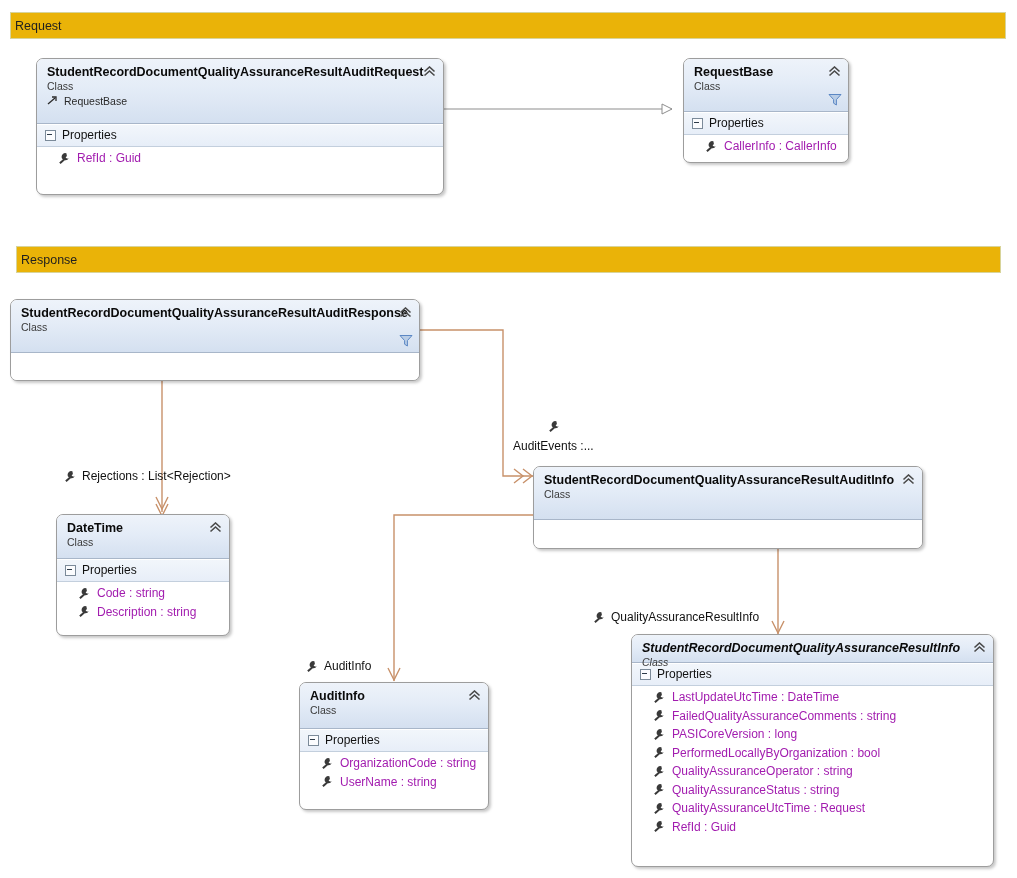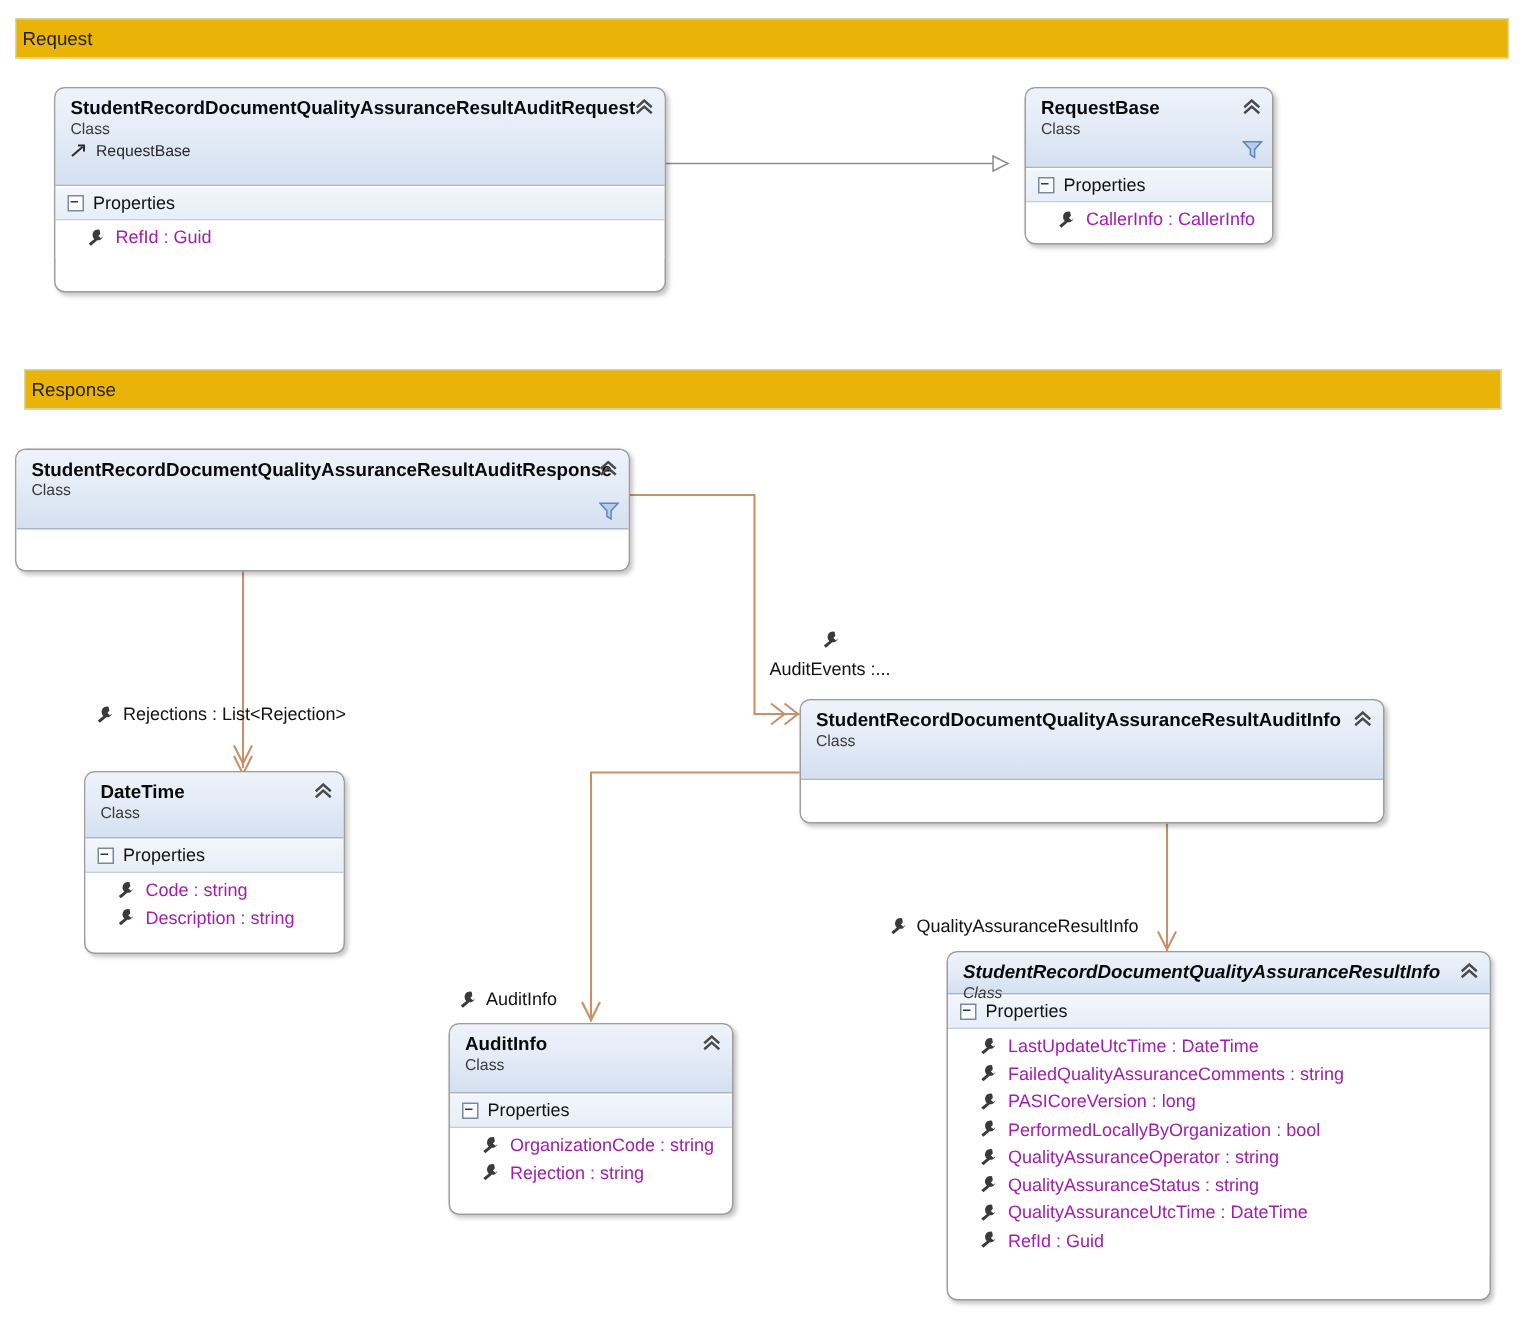--- a/index.html
+++ b/index.html
@@ -309,21 +309,21 @@
       <div class="member">
         <svg class="wrench" viewBox="0 0 13 13">
           <path d="M9.4,1.2 a3.6,3.6 0 1 0 2.3,4.5 L10.3,6.8 8.6,5.4 9.9,3.9 z M8,5.6 L2.2,10.4 3.6,11.9 9.2,7 z" fill="#3a3a3a"></path>
         </svg>
         <span>OrganizationCode : string</span>
       </div>
       <div class="member">
         <svg class="wrench" viewBox="0 0 13 13">
           <path d="M9.4,1.2 a3.6,3.6 0 1 0 2.3,4.5 L10.3,6.8 8.6,5.4 9.9,3.9 z M8,5.6 L2.2,10.4 3.6,11.9 9.2,7 z" fill="#3a3a3a"></path>
         </svg>
-        <span>Rejection : string</span>
+        <span>UserName : string</span>
       </div>
     </div>
   </div>
 
   <div class="cls" style="left:631px;top:634px;width:363px;height:233px;">
     <div class="cls-head" style="height:28px;font-style:italic;">
       <div class="cls-title">StudentRecordDocumentQualityAssuranceResultInfo</div>
       <div class="cls-stereo">Class</div>
       <svg class="chev" viewBox="0 0 13 11">
         <path d="M1.5,5.5 L6.5,1 L11.5,5.5" stroke="#4a4a4a" stroke-width="1.6" fill="none"></path>
@@ -368,21 +368,21 @@
       <div class="member">
         <svg class="wrench" viewBox="0 0 13 13">
             <path d="M9.4,1.2 a3.6,3.6 0 1 0 2.3,4.5 L10.3,6.8 8.6,5.4 9.9,3.9 z M8,5.6 L2.2,10.4 3.6,11.9 9.2,7 z" fill="#3a3a3a"></path>
           </svg>
         <span>QualityAssuranceStatus : string</span>
       </div>
       <div class="member">
         <svg class="wrench" viewBox="0 0 13 13">
             <path d="M9.4,1.2 a3.6,3.6 0 1 0 2.3,4.5 L10.3,6.8 8.6,5.4 9.9,3.9 z M8,5.6 L2.2,10.4 3.6,11.9 9.2,7 z" fill="#3a3a3a"></path>
           </svg>
-        <span>QualityAssuranceUtcTime : DateTime</span>
+        <span>QualityAssuranceUtcTime : Request</span>
       </div>
       <div class="member">
         <svg class="wrench" viewBox="0 0 13 13">
             <path d="M9.4,1.2 a3.6,3.6 0 1 0 2.3,4.5 L10.3,6.8 8.6,5.4 9.9,3.9 z M8,5.6 L2.2,10.4 3.6,11.9 9.2,7 z" fill="#3a3a3a"></path>
           </svg>
         <span>RefId : Guid</span>
       </div>
     </div>
   </div>
 

